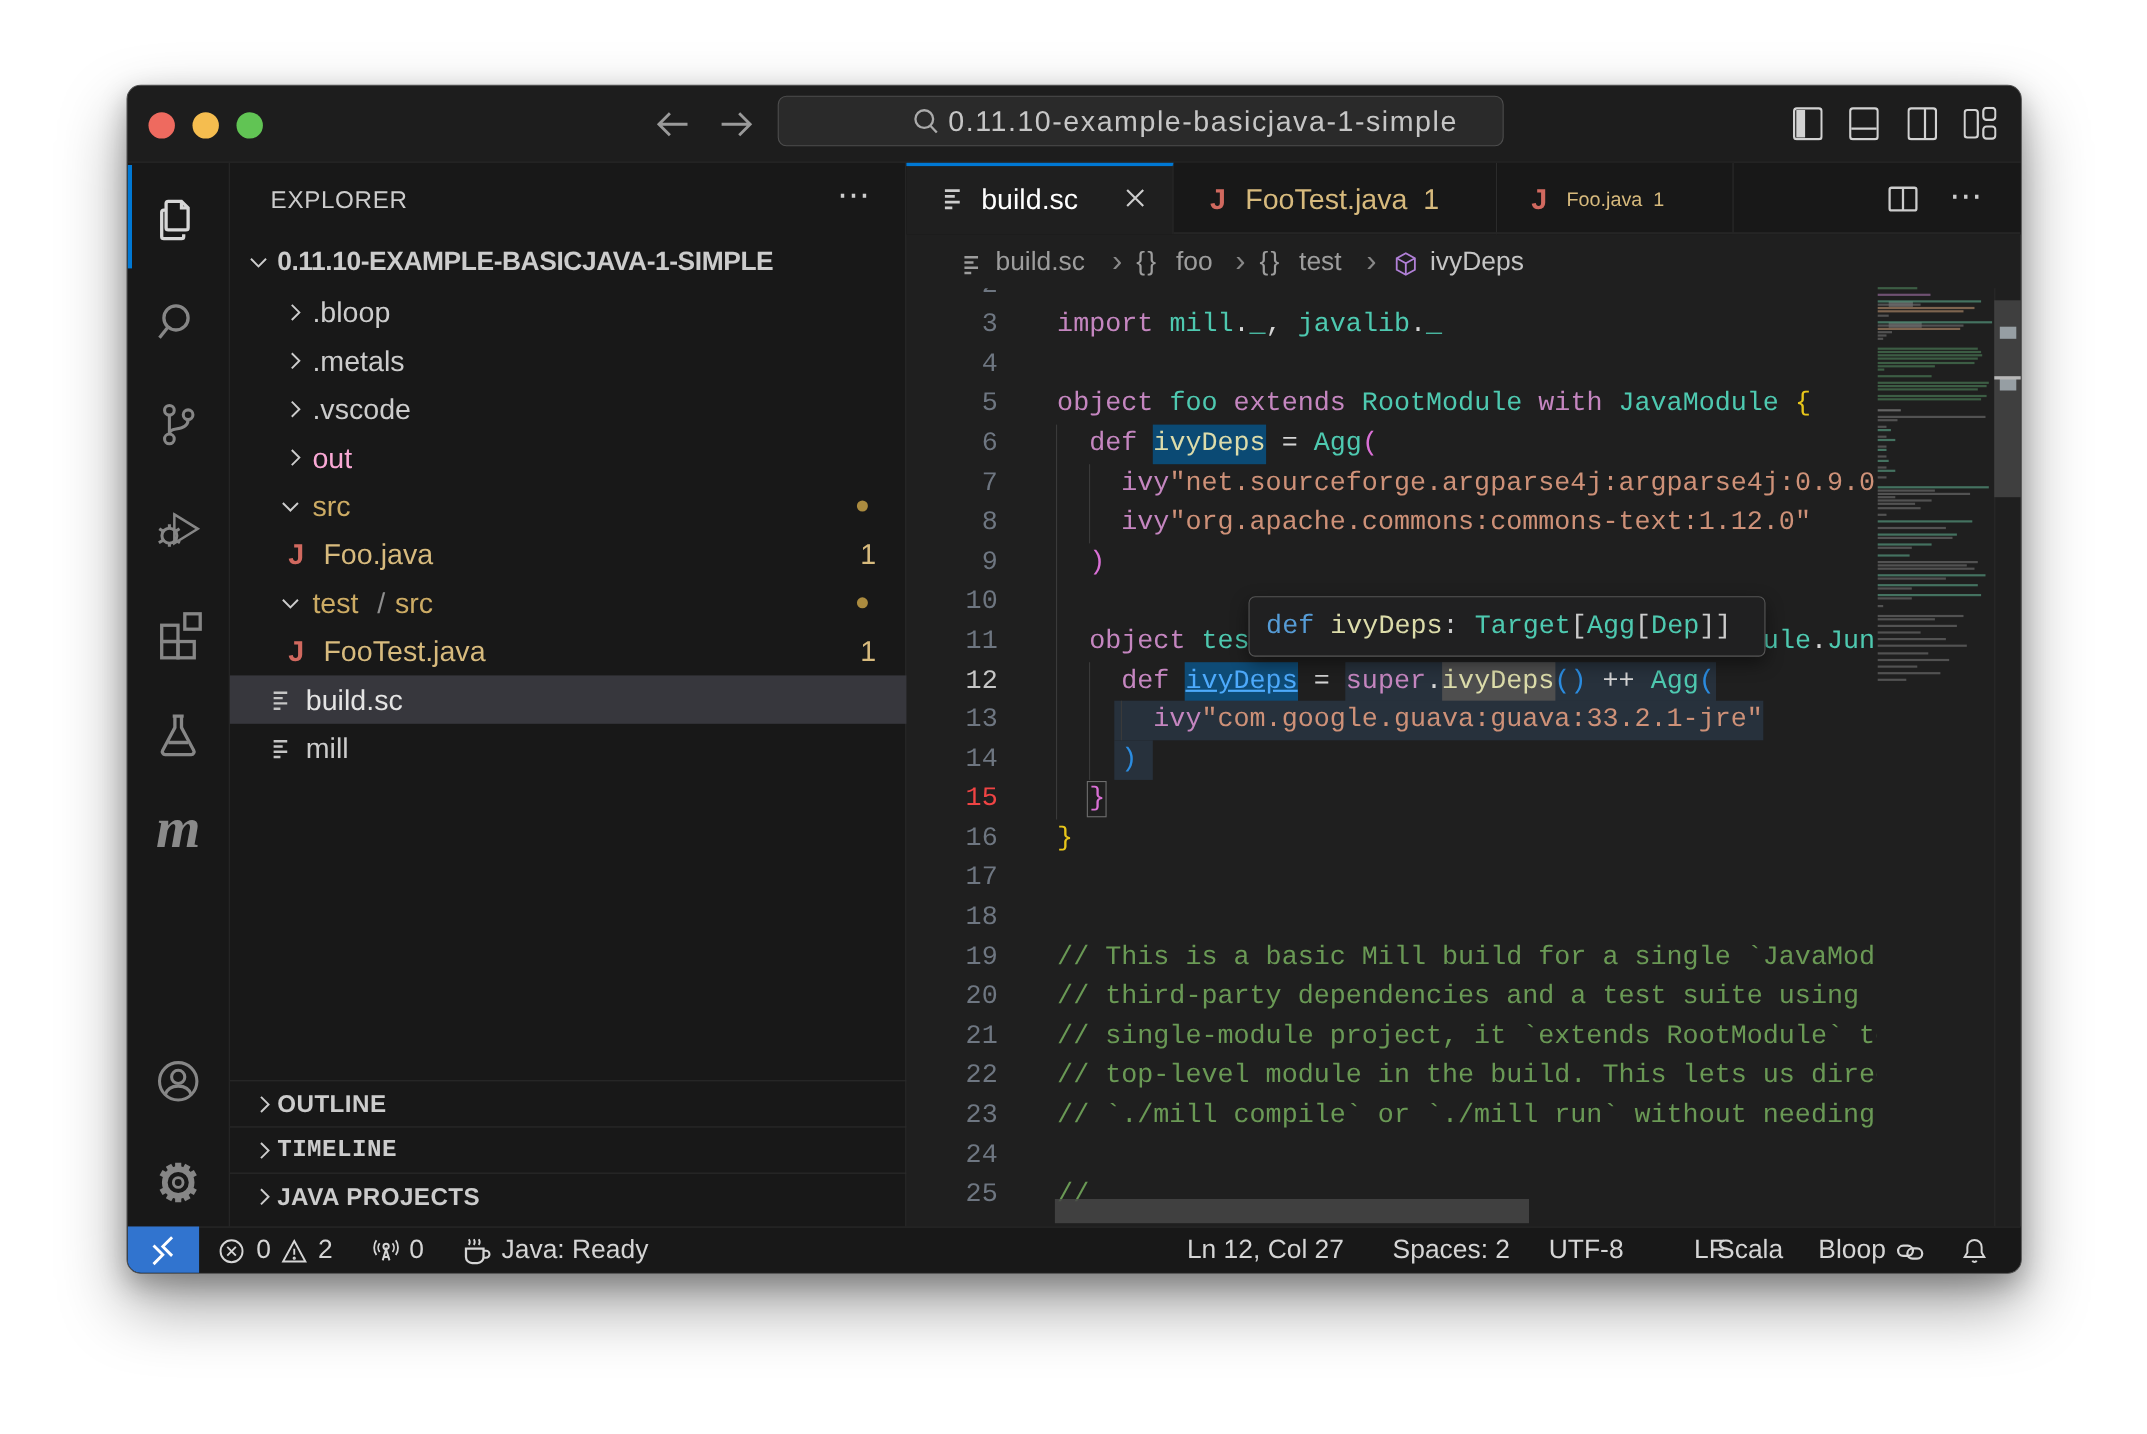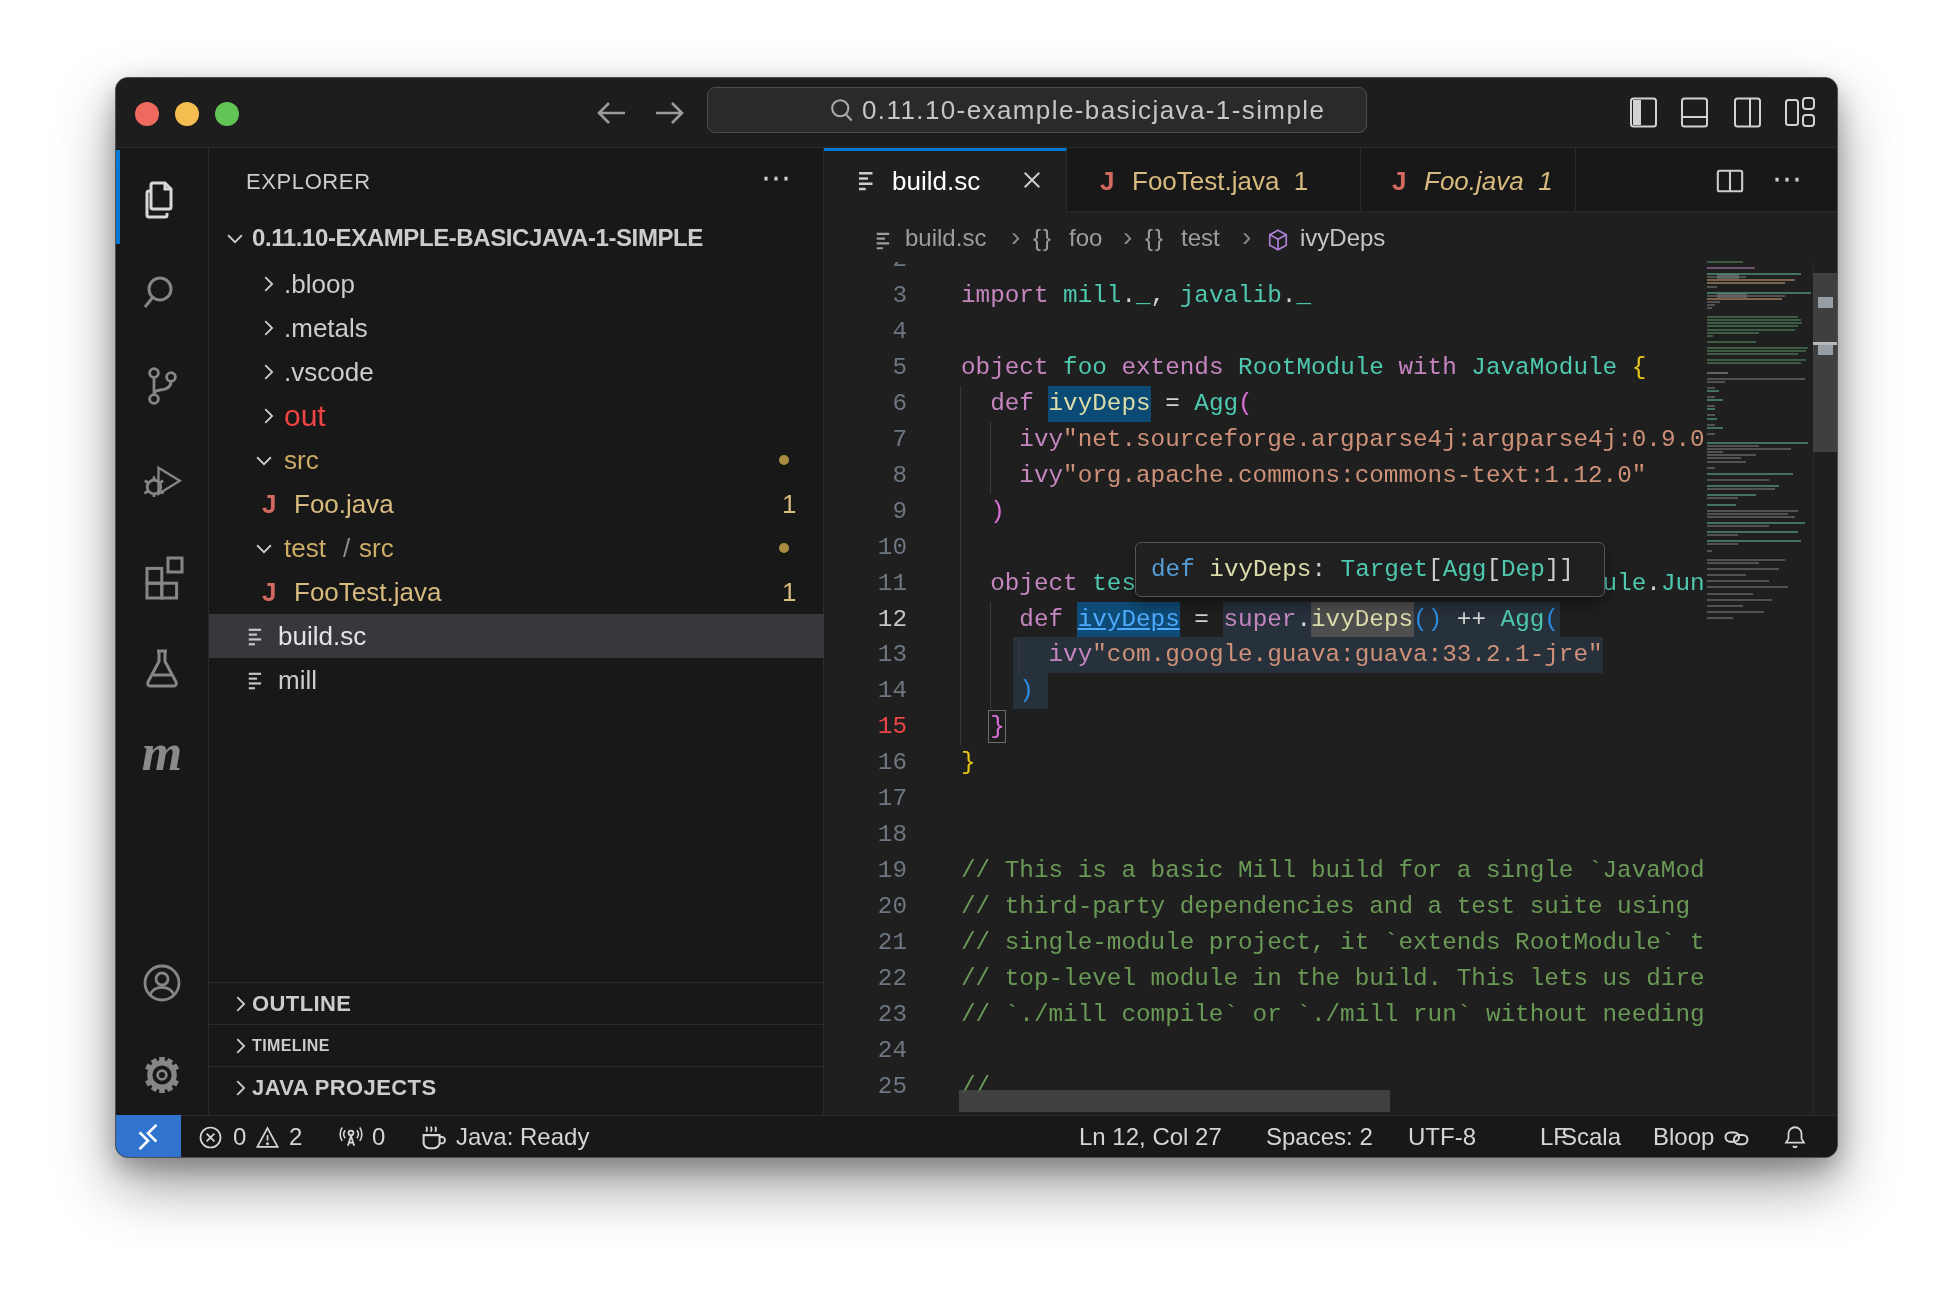--- a/index.html
+++ b/index.html
@@ -139,21 +139,21 @@
           <path d="M6 3l5 5-5 5" stroke="#cccccc" stroke-width="1.3" fill="none"></path>
         </svg>
         <span style="position:absolute;left:168px;top:0;line-height:44px;font-size:26px;color:#cccccc;">.vscode</span>
       </div>
     </div>
 <div style="position:absolute;left:93px;top:316px;width:615px;height:44px;">
       <div style="position:absolute;left:-93px;top:0;width:708px;height:44px;">
         <svg width="22" height="22" viewBox="0 0 16 16" style="position:absolute;left:141px;top:11px;">
           <path d="M6 3l5 5-5 5" stroke="#cccccc" stroke-width="1.3" fill="none"></path>
         </svg>
-        <span style="position:absolute;left:168px;top:0;line-height:44px;font-size:30px;color:#ef4444;">out</span>
+        <span style="position:absolute;left:168px;top:0;line-height:44px;font-size:26px;color:#f9a8d4;">out</span>
       </div>
     </div>
 <div style="position:absolute;left:93px;top:360px;width:615px;height:44px;">
       <div style="position:absolute;left:-93px;top:0;width:708px;height:44px;">
         <svg width="22" height="22" viewBox="0 0 16 16" style="position:absolute;left:137px;top:11px;">
           <path d="M3 6l5 5 5-5" stroke="#cccccc" stroke-width="1.3" fill="none"></path>
         </svg>
         <span style="position:absolute;left:168px;top:0;line-height:44px;font-size:26px;color:#ccab64;">src</span>
         <span style="position:absolute;left:663px;top:17px;width:10px;height:10px;border-radius:50%;background:#ab8b3f;"></span>
       </div>
@@ -212,21 +212,21 @@
   <div style="position:absolute;left:93px;top:904px;width:615px;height:42px;border-top:1px solid #2b2b2b;">
     <svg width="22" height="22" viewBox="0 0 16 16" style="position:absolute;left:20px;top:10px;">
         <path d="M6 3l5 5-5 5" stroke="#cccccc" stroke-width="1.3" fill="none"></path>
       </svg>
       <span style="position:absolute;left:43px;line-height:42px;font-size:22px;font-weight:700;color:#cccccc;letter-spacing:.4px;">OUTLINE</span>
     </div>
     <div style="position:absolute;left:93px;top:946px;width:615px;height:42px;border-top:1px solid #2b2b2b;">
     <svg width="22" height="22" viewBox="0 0 16 16" style="position:absolute;left:20px;top:10px;">
         <path d="M6 3l5 5-5 5" stroke="#cccccc" stroke-width="1.3" fill="none"></path>
       </svg>
-      <span style="position:absolute;left:43px;line-height:42px;font-size:16px;font-weight:700;color:#cccccc;letter-spacing:.4px;">TIMELINE</span>
+      <span style="position:absolute;left:43px;line-height:42px;font-size:22px;font-weight:700;color:#cccccc;letter-spacing:.4px;font-family:Liberation Mono, monospace;">TIMELINE</span>
     </div>
     <div style="position:absolute;left:93px;top:988px;width:615px;height:42px;border-top:1px solid #2b2b2b;">
     <svg width="22" height="22" viewBox="0 0 16 16" style="position:absolute;left:20px;top:10px;">
         <path d="M6 3l5 5-5 5" stroke="#cccccc" stroke-width="1.3" fill="none"></path>
       </svg>
       <span style="position:absolute;left:43px;line-height:42px;font-size:22px;font-weight:700;color:#cccccc;letter-spacing:.4px;">JAVA PROJECTS</span>
     </div>
 
   <div style="position:absolute;left:708px;top:70px;width:1015px;height:65px;background:#181818;"></div>
 
@@ -243,21 +243,21 @@
   <svg width="26" height="26" viewBox="0 0 16 16" style="position:absolute;left:903px;top:89px;" stroke="#cccccc" stroke-width="1.2">
       <path d="M3.5 3.5l9 9M12.5 3.5l-9 9"></path>
     </svg>
 
   <div style="position:absolute;left:951px;top:70px;width:294px;height:65px;background:#181818;border-right:1px solid #2b2b2b;"></div>
   <span style="position:absolute;left:984px;top:70px;height:65px;line-height:67px;font-size:26px;font-weight:700;color:#d1695f;">J</span>
   <span style="position:absolute;left:1016px;top:70px;height:65px;line-height:67px;font-size:26px;color:#d7ba7d;">FooTest.java&nbsp; 1</span>
 
   <div style="position:absolute;left:1245px;top:70px;width:215px;height:65px;background:#181818;border-right:1px solid #2b2b2b;"></div>
   <span style="position:absolute;left:1276px;top:70px;height:65px;line-height:67px;font-size:26px;font-weight:700;color:#d1695f;">J</span>
-  <span style="position:absolute;left:1308px;top:70px;height:65px;line-height:67px;font-size:26px;font-style:italic;color:#d7ba7d;">Foo.java&nbsp; 1</span>
+  <span style="position:absolute;left:1308px;top:70px;height:65px;line-height:67px;font-size:18px;color:#d7ba7d;">Foo.java&nbsp; 1</span>
   <div style="position:absolute;left:951px;top:133px;width:772px;height:2px;background:#252525;"></div>
 
   <svg width="30" height="30" viewBox="0 0 16 16" style="position:absolute;left:1599px;top:88px;" fill="none" stroke="#cccccc" stroke-width="1.1">
       <rect x="1.5" y="2.5" width="13" height="11" rx="1"></rect>
       <line x1="8" y1="2.5" x2="8" y2="13.5"></line>
     </svg>
   <span style="position:absolute;left:1656px;top:70px;height:65px;line-height:62px;font-size:30px;color:#cccccc;letter-spacing:2px;">⋯</span>
 
 <svg width="22" height="22" viewBox="0 0 16 16" style="position:absolute;left:758px;top:151px;">
       <g stroke="#9d9d9d" stroke-width="1.6">

